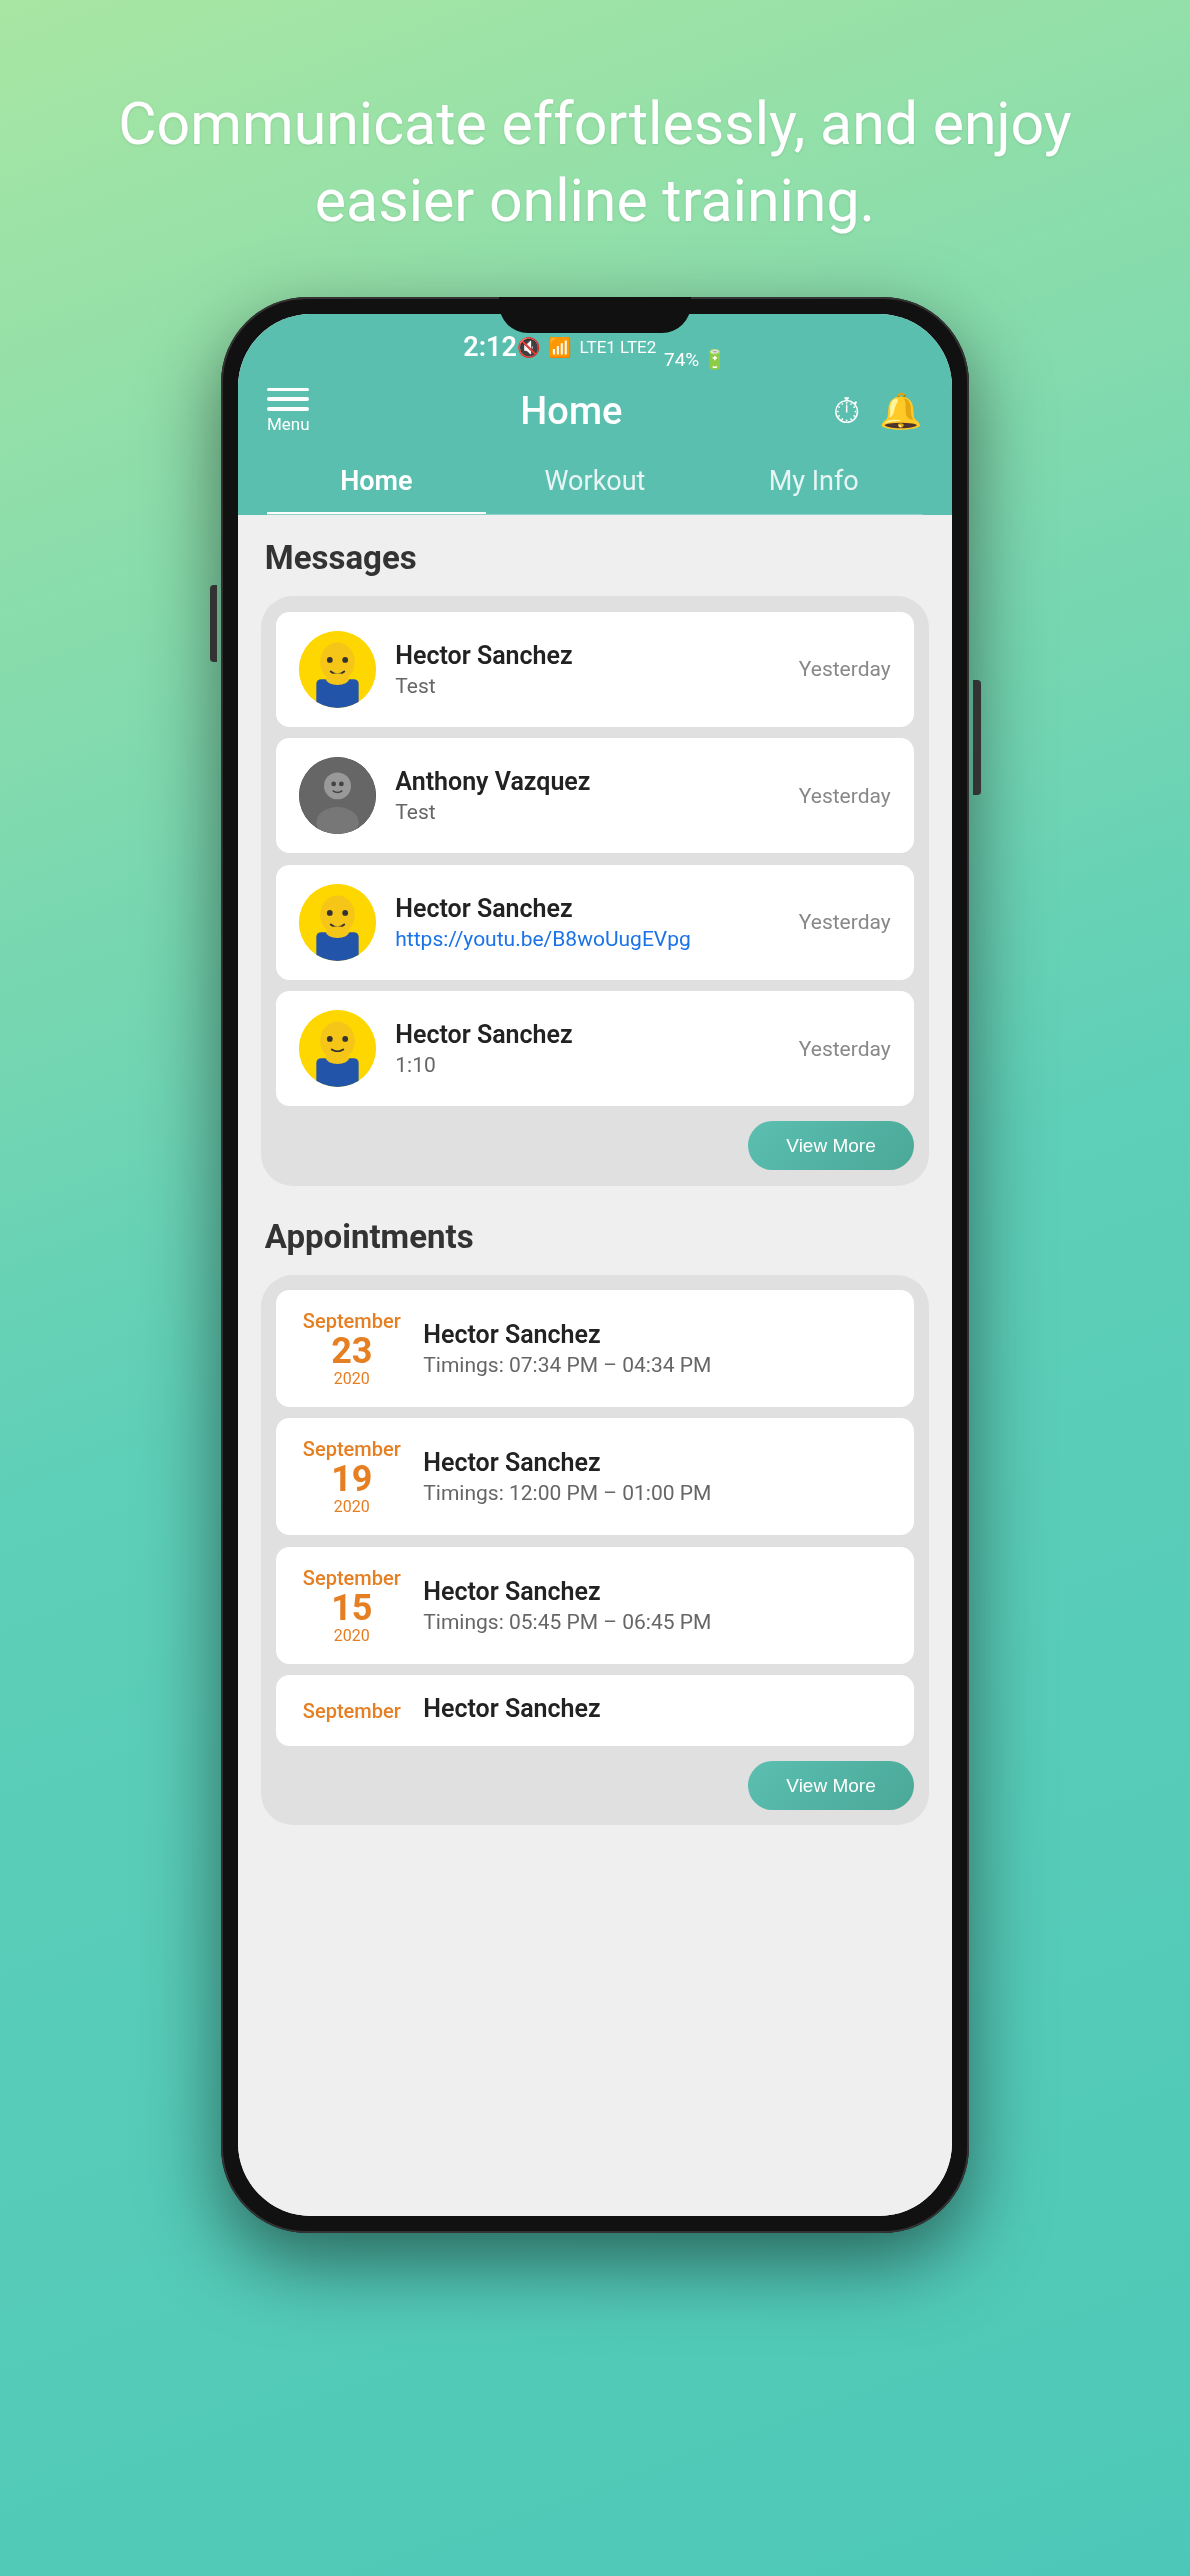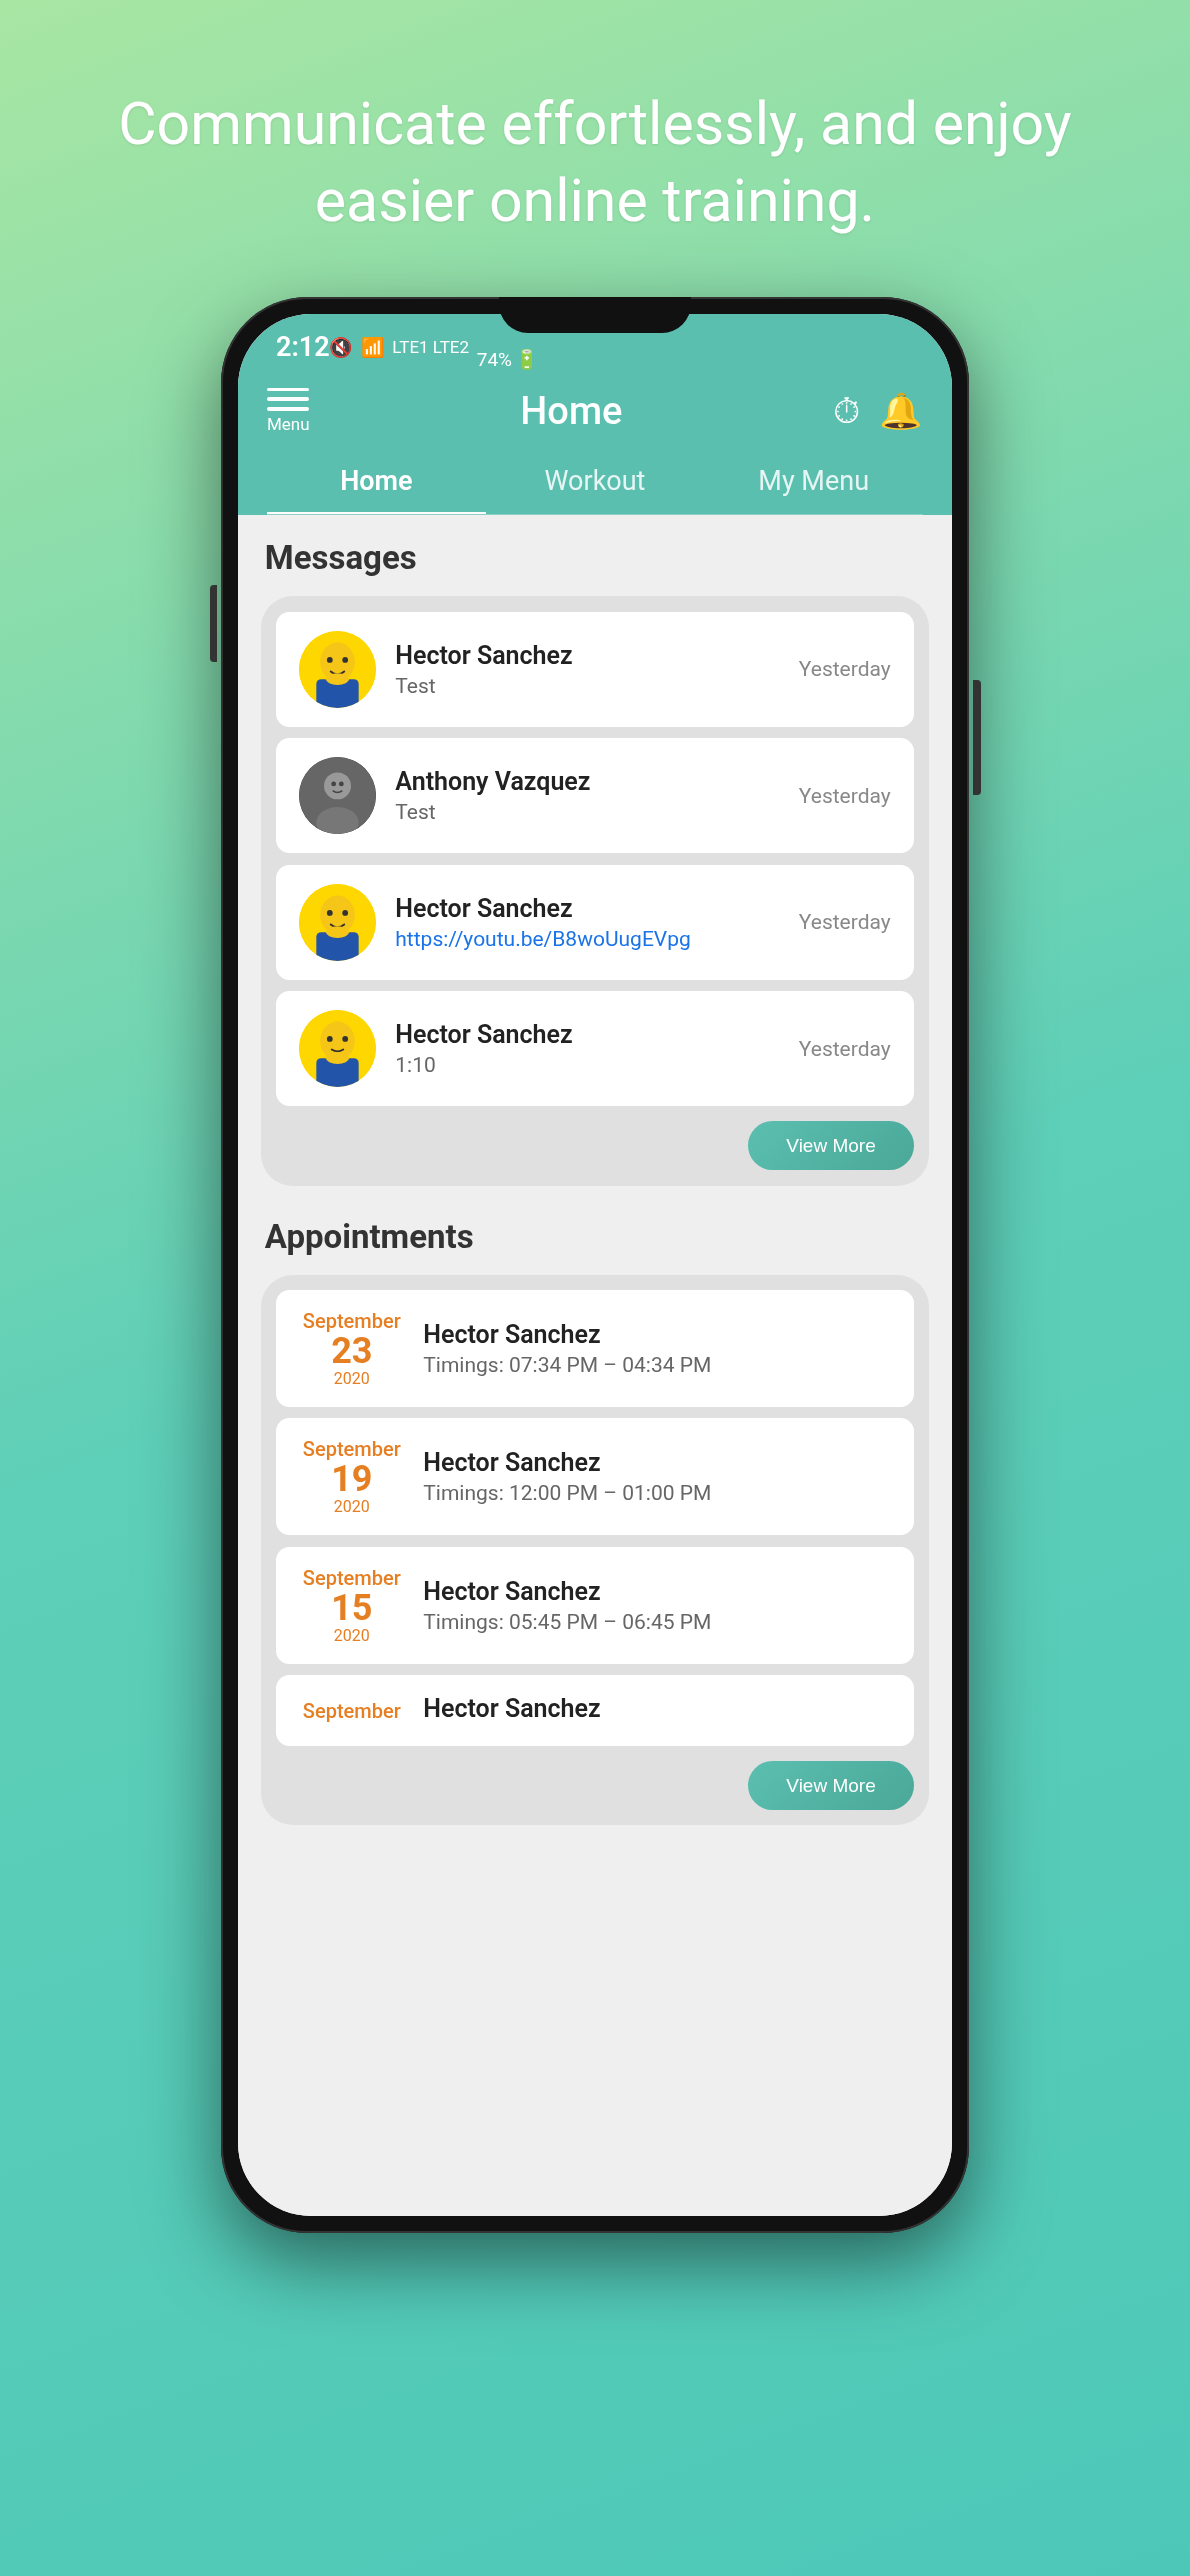--- a/index.html
+++ b/index.html
@@ -64,21 +64,21 @@
       border-radius: 0 0 29px 29px;
       z-index: 100;
     }
 
     
     .status-bar {
       height: 58px;
       background: #5bbfb0;
       display: flex;
       align-items: center;
-      justify-content: flex-start;
+      justify-content: center;
       padding: 0 38px;
       padding-top: 7.7px;
       flex-shrink: 0;
     }
 
     .status-time {
       color: white;
       font-size: 27px;
       font-weight: 600;
     }
@@ -410,21 +410,21 @@
           <span class="app-title">Home</span>
           <div class="app-bar-actions">
             <span class="icon-btn">⏱</span>
             <span class="icon-btn">🔔</span>
           </div>
         </div>
 
         <div class="nav-tabs">
           <div class="nav-tab active">Home</div>
           <div class="nav-tab">Workout</div>
-          <div class="nav-tab">My Menu</div>
+          <div class="nav-tab">My Info</div>
         </div>
       </div>
 
       <div class="content">
 
         <div class="section-title">Messages</div>
 
         <div class="cards-container">
 
           <div class="message-card">

